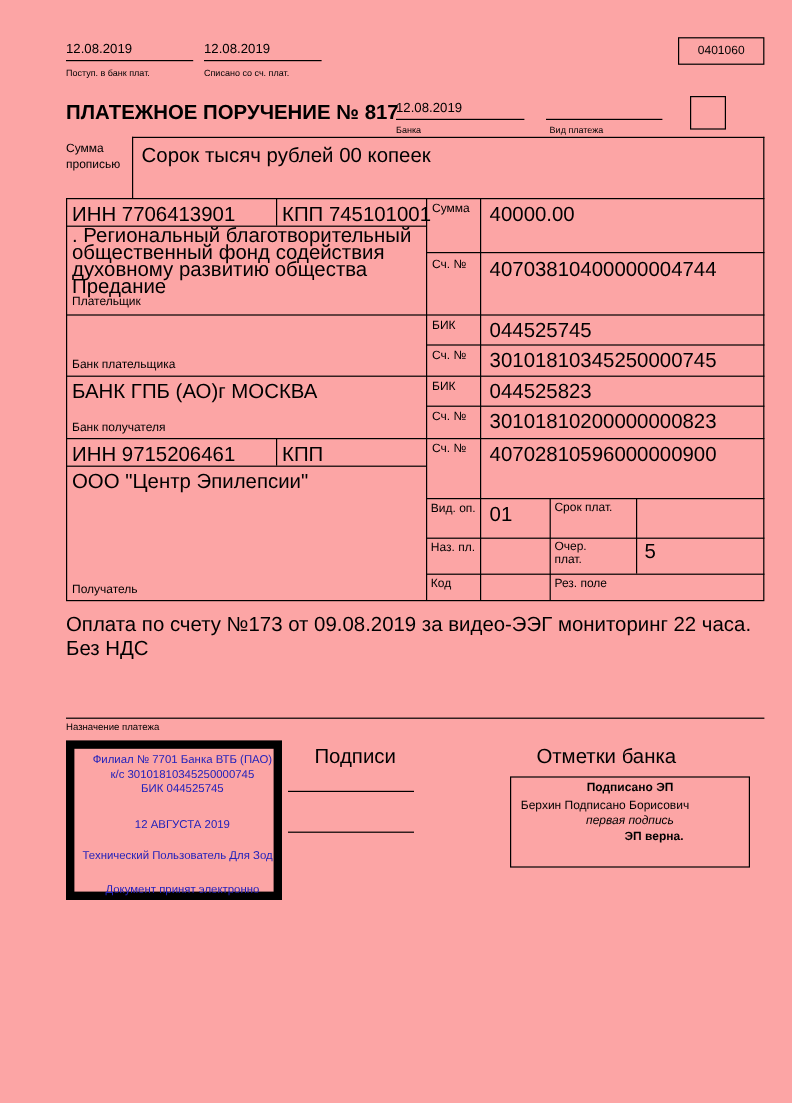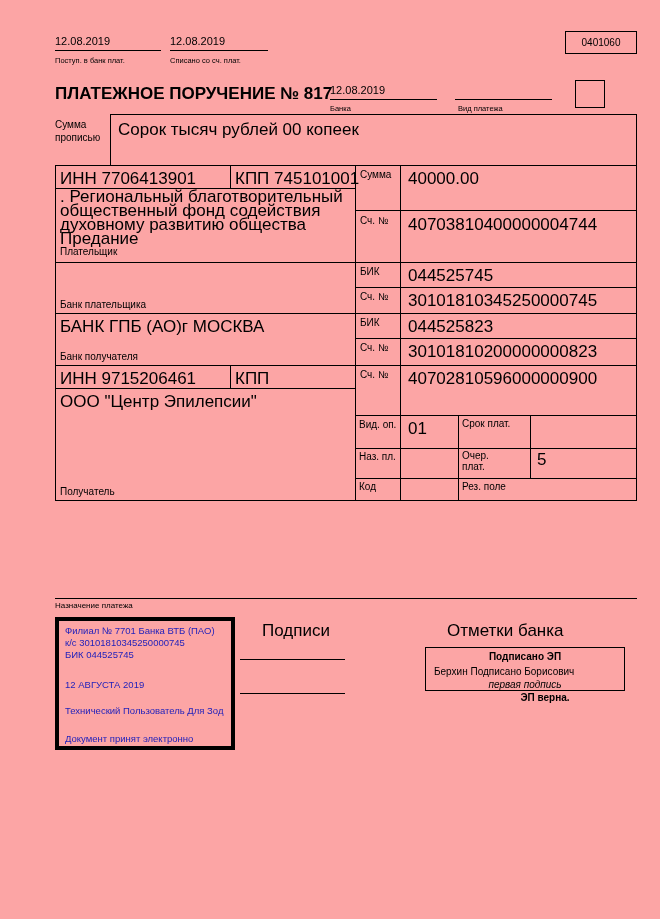--- a/index.html
+++ b/index.html
@@ -14,21 +14,21 @@
   .t8 { font-size:8px; }
   .t9 { font-size:9.5px; line-height:12px; }
   .t10 { font-size:10px; }
   .t11 { font-size:17px; }
   .b { font-weight:bold; }
   .i { font-style:italic; }
   .hl { position:absolute; height:1px; background:#000; }
   .vl { position:absolute; width:1px; background:#000; }
   .ufield { position:absolute; border-bottom:1px solid #000; font-size:11px; padding-bottom:2px; height:16px; }
   .blue { color:#2222bb; }
-  .stamp-box { position:absolute; border:4px solid #000000; }
+  .stamp-box { position:absolute; border:7px solid #000000;text-align:center; }
   .ep-box { position:absolute; border:1px solid #000; }
   .ctr { text-align:center; }
 </style>
 </head>
 <body>
 
 <div class="doc">
 
   <div class="ufield" style="left:55px;top:35px;width:106px">
     <span>12.08.2019</span>
@@ -116,37 +116,38 @@
 
   <div class="abs t10" style="left:359px;top:419px">Вид. оп.</div>
   <div class="abs t11" style="left:408px;top:419px">01</div>
   <div class="abs t10" style="left:462px;top:418px;width:52px">Срок плат.</div>
   <div class="abs t10" style="left:359px;top:451px">Наз. пл.</div>
   <div class="abs t10" style="left:462px;top:450px;width:52px">Очер. плат.</div>
   <div class="abs t11" style="left:537px;top:450px">5</div>
   <div class="abs t10" style="left:359px;top:481px">Код</div>
   <div class="abs t10" style="left:462px;top:481px">Рез. поле</div>
 
+  <div class="abs t11" style="left:55px;top:511px;width:575px">Оплата по счету №173 от 09.08.2019 за видео-ЭЭГ мониторинг 22 часа. Без НДС</div>
   <div class="abs t8" style="left:55px;top:601px">Назначение платежа</div>
 
   <div class="abs t11" style="left:262px;top:621px">Подписи</div>
   <div class="abs t11" style="left:447px;top:621px">Отметки банка</div>
 
   <div class="stamp-box" style="left:55px;top:617px;width:180px;height:133px">
     <div class="abs t9 blue" style="left:6px;top:4px;width:168px">Филиал № 7701 Банка ВТБ (ПАО)</div>
     <div class="abs t9 blue" style="left:6px;top:16px;width:168px">к/с 30101810345250000745</div>
     <div class="abs t9 blue" style="left:6px;top:28px;width:168px">БИК 044525745</div>
     <div class="abs t9 blue" style="left:6px;top:58px;width:168px">12 АВГУСТА 2019</div>
     <div class="abs t9 blue" style="left:6px;top:84px;width:160px">Технический Пользователь Для Зод</div>
     <div class="abs t9 blue" style="left:6px;top:112px;width:168px">Документ принят электронно</div>
   </div>
 
   <div class="hl" style="left:240px;top:659px;width:105px"></div>
   <div class="hl" style="left:240px;top:693px;width:105px"></div>
 
-  <div class="ep-box" style="left:425px;top:647px;width:200px;height:44px">
+  <div class="ep-box" style="left:425px;top:647px;width:200px;height:76px">
     <div class="abs t10 b ctr" style="left:0;top:3px;width:198px">Подписано ЭП</div>
     <div class="abs t10" style="left:8px;top:18px">Берхин Подписано Борисович</div>
     <div class="abs t10 i ctr" style="left:0;top:31px;width:198px">первая подпись</div>
     <div class="abs t10 b ctr" style="left:20px;top:44px;width:198px">ЭП верна.</div>
   </div>
 
 </div>
 
 </body></html>

